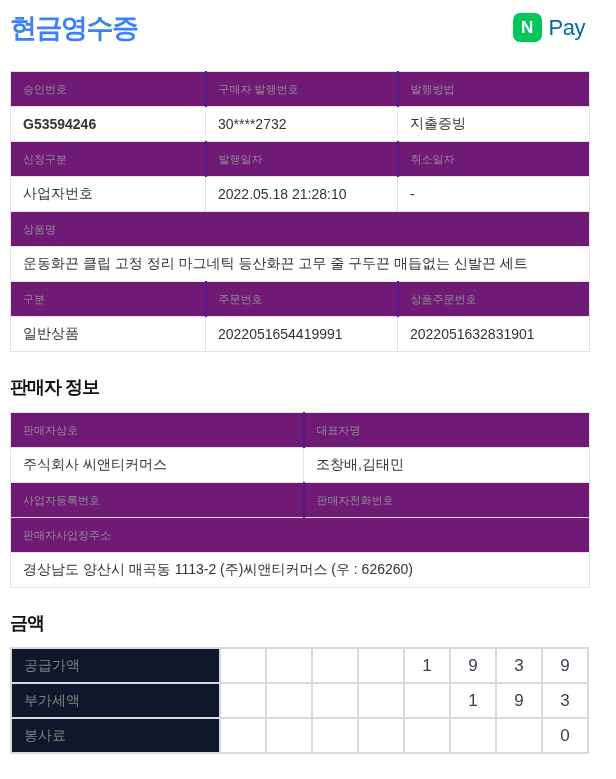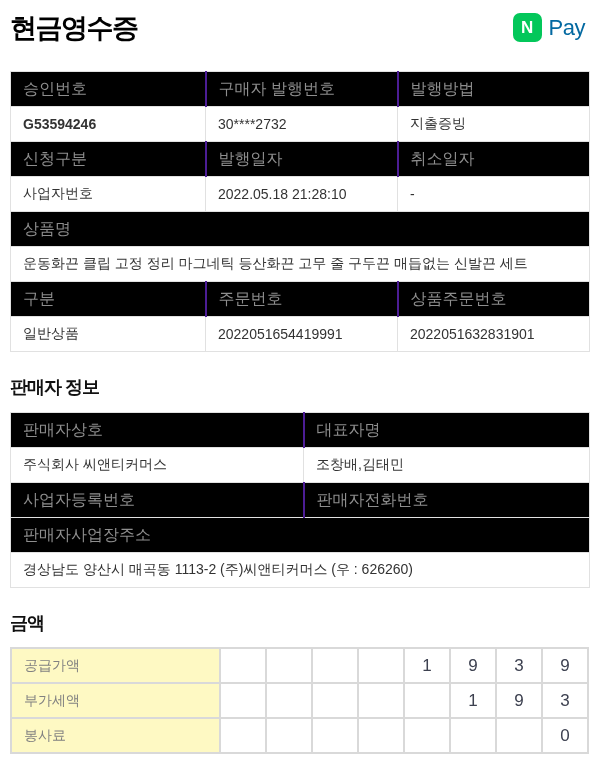--- a/index.html
+++ b/index.html
@@ -2,40 +2,40 @@
 <html lang="ko"><head>
 <meta charset="utf-8">
 <style>
   * { margin:0; padding:0; box-sizing:border-box; }
   html,body { width:616px; background:#ffffff; }
   body { font-family:"Liberation Sans","DejaVu Sans",sans-serif; color:#333; }
   .page { width:616px; height:779px; padding:12px 0 0 10px; }
 
   
   .topbar { display:flex; justify-content:space-between; align-items:flex-start; width:579px; height:46px; }
-  .page-title { font-size:27px; font-weight:900; color:#000000; letter-spacing:-1.5px; line-height:32px; }
+  .page-title { font-size:27px; font-weight:900; color:#3b82f6; letter-spacing:-1.5px; line-height:32px; }
   .npay { display:flex; align-items:center; gap:7px; margin-top:1px; margin-right:4px; }
   .nbox { width:29px; height:29px; background:#03c75a; border-radius:7px; color:#fff;
           display:flex; align-items:center; justify-content:center; font-weight:800; font-size:17px; }
   .paytxt { font-size:22px; color:#0369a1; letter-spacing:-0.5px; }
 
   
   table.grid { border-collapse:collapse; width:579px; table-layout:fixed; margin-top:13px; }
   .grid td { height:35px; padding:0 6px 0 12px; border:1px solid #e1e1e1; vertical-align:middle;
              font-size:14px; color:#333; overflow:hidden; white-space:nowrap; }
-  .grid td.hdr { background:#000000; color:#8e8e8e; font-size:16px; }
+  .grid td.hdr { background:#701a75; color:#8e8e8e; font-size:11px; }
   .grid td.hdr + td.hdr { border-left:2px solid #4c1d95; }
   .green-text { color:#00c73c; font-weight:700; font-size:15px;margin-left:32px; }
 
   .section-title { font-size:18px; font-weight:800; color:#111; letter-spacing:-1px; margin-top:23px; }
 
   
   table.amount { border-collapse:collapse; width:577px; table-layout:fixed; margin-top:12px; }
   .amount td { height:35px; border:2px solid #d9d9d9; vertical-align:middle; }
-  .amount td.albl { background:#fef9c3; color:#818181; font-size:14px; padding-left:12px; }
+  .amount td.albl { background:#0f172a; color:#818181; font-size:14px; padding-left:12px; }
   .amount td.digit { text-align:center; font-size:17px; color:#3d4150; padding:0; }
 </style>
 </head>
 <body>
 
 <div class="page">
 
   <div class="topbar">
     <div class="page-title">현금영수증</div>
     <div class="npay">

